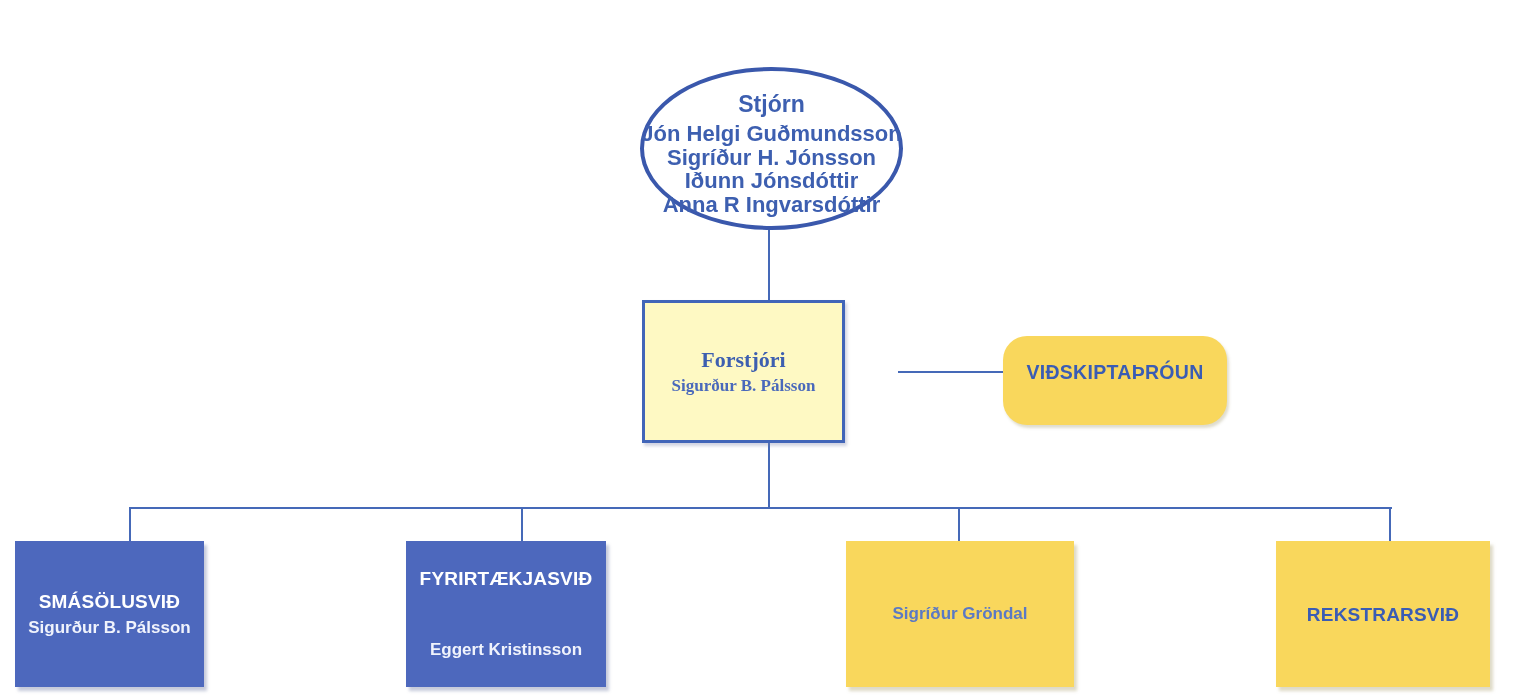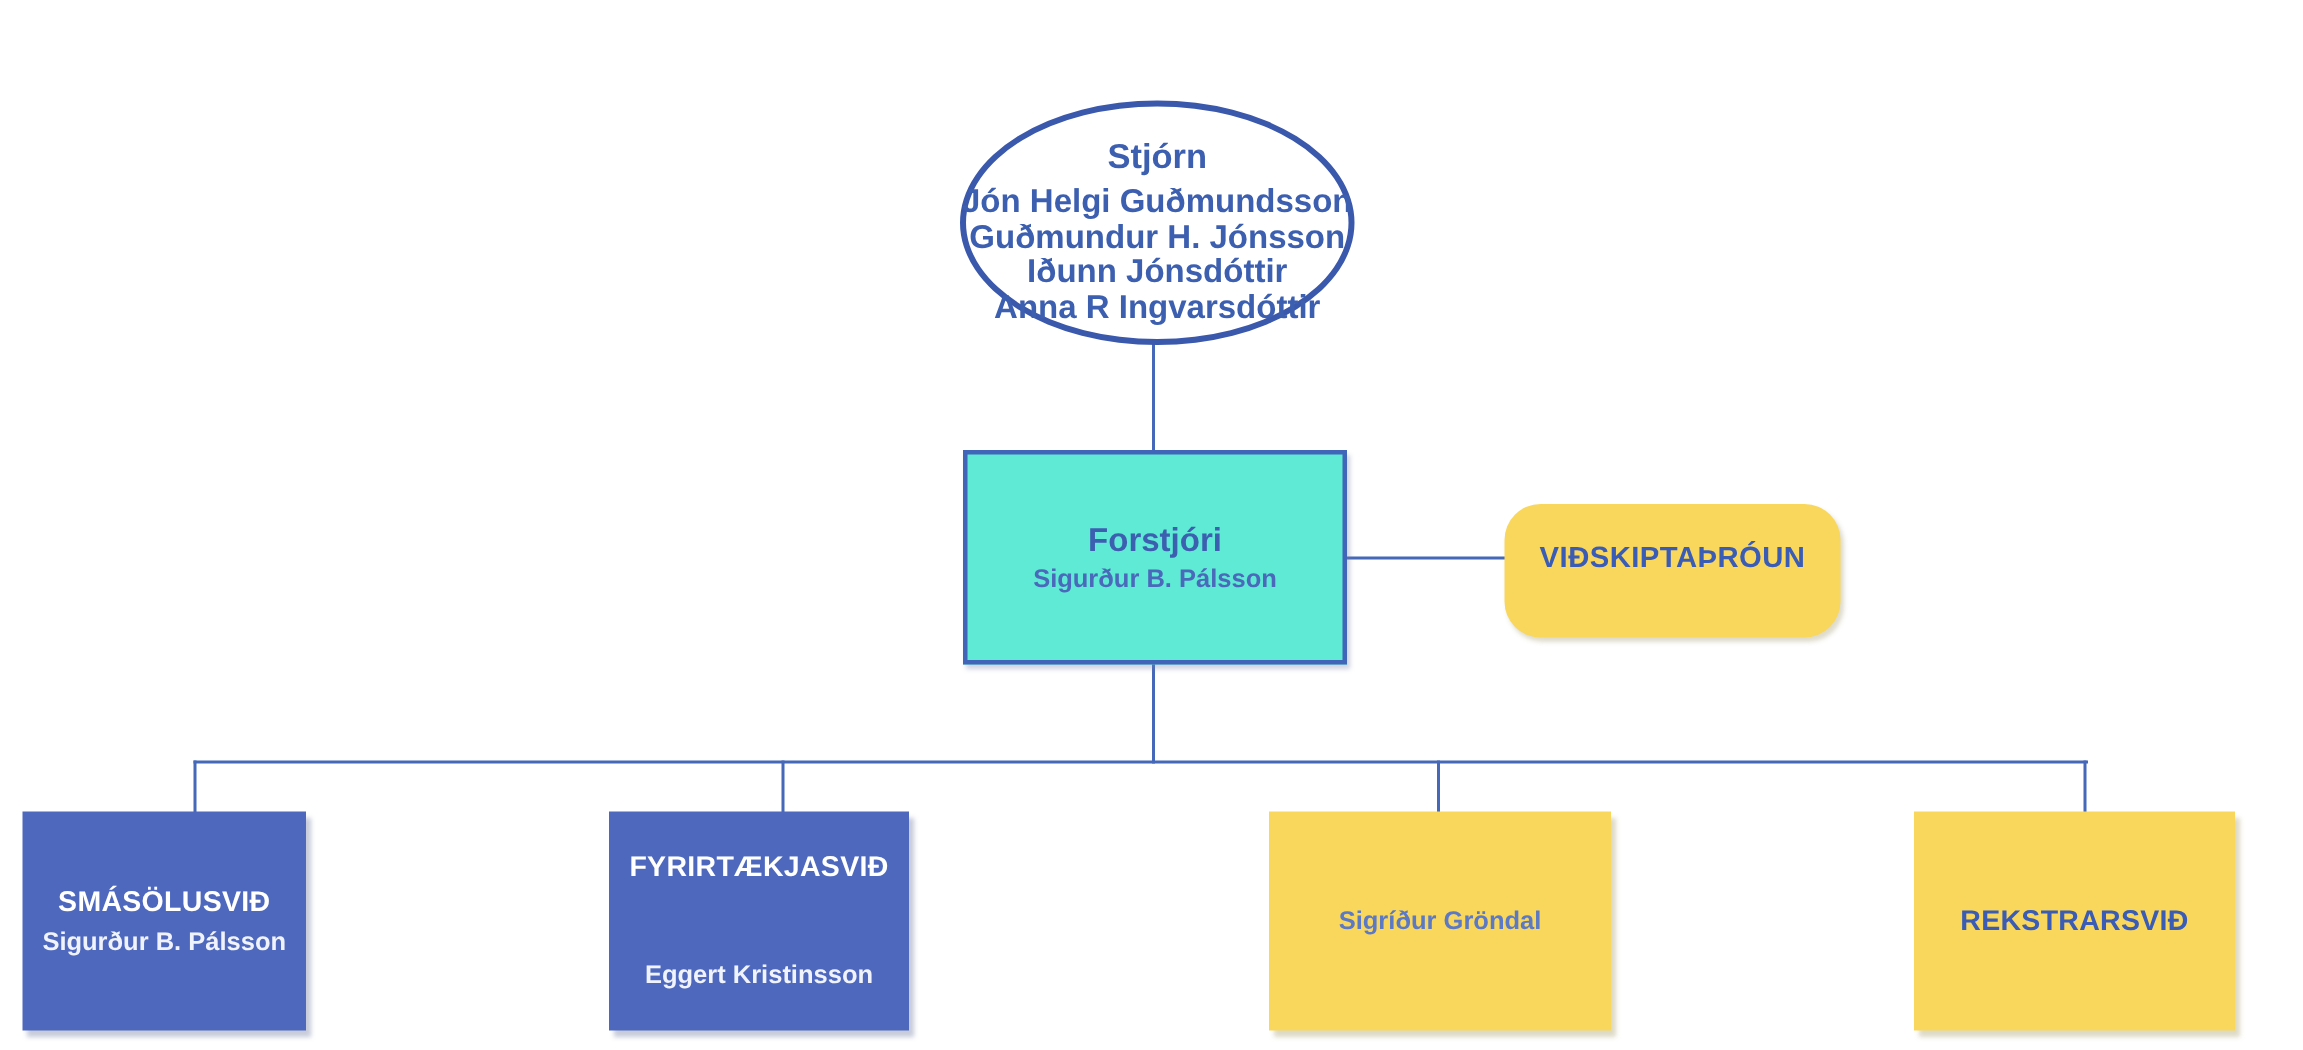--- a/index.html
+++ b/index.html
@@ -61,30 +61,31 @@
     font-weight: bold;
     color: #3d5fb0;
     line-height: 23.5px;
     white-space: nowrap;
   }
 
   
   .ceo-box {
     position: absolute;
     left: 642px; top: 300px;
-    width: 256px; height: 143px;
-    background: #5eead4;
+    width: 203px; height: 143px;
+    background: #fef9c3;
     border: 3px solid #4165b8;
     box-sizing: border-box;
     display: flex;
     flex-direction: column;
     justify-content: center;
     align-items: center;
     text-align: center;
     box-shadow: 2px 3px 3px rgba(120,130,170,0.35);
+    font-family: Liberation Serif, serif;
   }
   .ceo-title {
     font-size: 22px;
     font-weight: bold;
     color: #3d5fb0;
     line-height: 28px;
   }
   .ceo-name {
     font-size: 17px;
     font-weight: bold;
@@ -162,21 +163,21 @@
   <div class="line v" id="conn-ceo-bus"></div>
   <div class="line h" id="bus-line"></div>
   <div class="line v" id="drop-1"></div>
   <div class="line v" id="drop-2"></div>
   <div class="line v" id="drop-3"></div>
   <div class="line v" id="drop-4"></div>
 
   <div class="board-ellipse">
     <div class="board-title">Stjórn</div>
     <div class="board-member">Jón Helgi Guðmundsson</div>
-    <div class="board-member">Guðmundur H. Jónsson</div>
+    <div class="board-member">Sigríður H. Jónsson</div>
     <div class="board-member">Iðunn Jónsdóttir</div>
     <div class="board-member">Anna R Ingvarsdóttir</div>
   </div>
 
   <div class="ceo-box">
     <div class="ceo-title">Forstjóri</div>
     <div class="ceo-name">Sigurður B. Pálsson</div>
   </div>
 
   <div class="staff-box">

